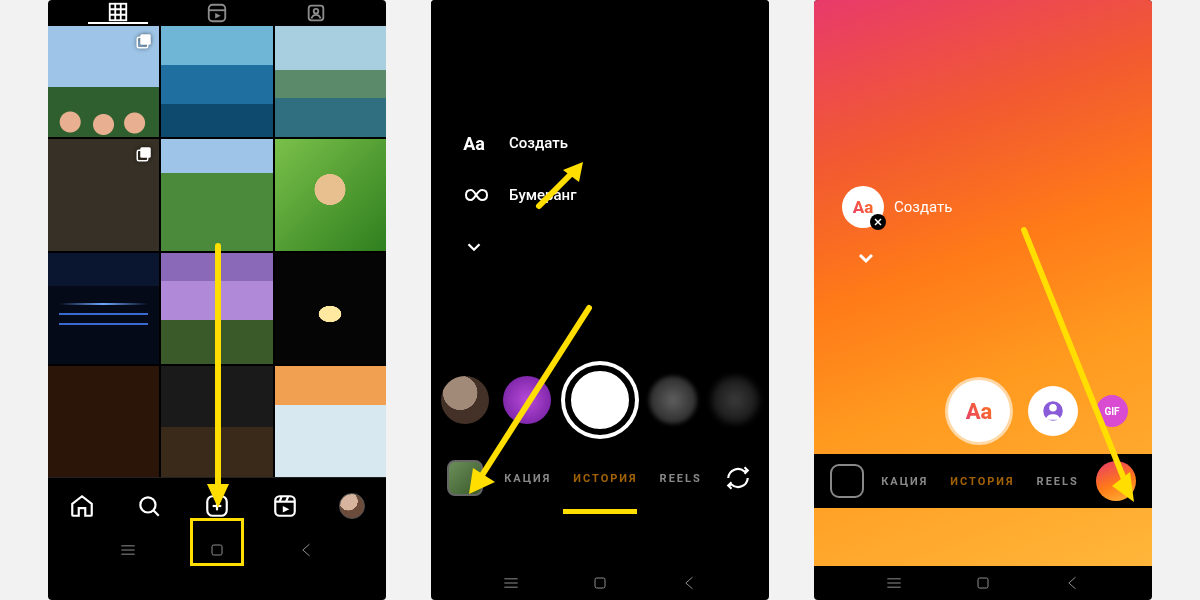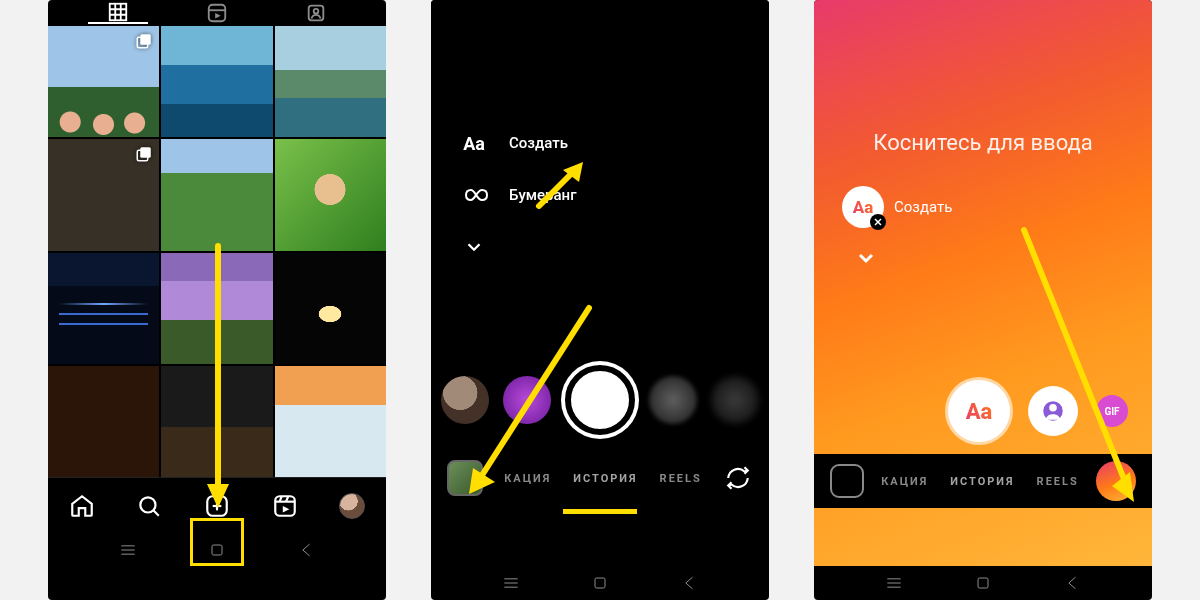--- a/index.html
+++ b/index.html
@@ -85,21 +85,21 @@
   .mode-label { color:#fff; font-size:15px; font-weight:500; }
 
   .filter-row { position:absolute; bottom:130px; left:0; right:0; height:72px; display:flex; align-items:center; justify-content:center; gap:14px; }
   .fcirc { width:48px; height:48px; border-radius:50%; }
   .shutter { width:70px; height:70px; border-radius:50%; background:#fff; border:6px solid #000; box-shadow:0 0 0 4px #fff; }
 
   .cam-bar { position:absolute; bottom:58px; left:0; right:0; height:60px; display:flex; align-items:center; justify-content:space-between; padding:0 16px; }
   .gallery-thumb { width:36px; height:36px; border-radius:8px; background:linear-gradient(135deg,#6b8e5a,#3a5a2a); border:2px solid #666; }
   .mode-tabs { display:flex; gap:22px; align-items:center;}
   .mtab { color:#888; font-size:11px; letter-spacing:2px; font-weight:700;text-align:center; }
-  .mtab.active { color:#a3a3a3; }
+  .mtab.active { color:#a16207; }
   .mode-underline { width:74px; height:5px; background:#ffde00; position:absolute; bottom:52px; left:132px; }
   .switch-cam { width:30px; height:30px; display:flex; align-items:center; justify-content:center; }
 
   
   .p3-body { flex:1; position:relative;
     background: linear-gradient(160deg, #e83a6b 0%, #f25a30 25%, #ff7a18 45%, #ff9a1f 65%, #ffb63a 100%);
   }
   .tap-hint { position:absolute; top:130px; left:0; right:0; text-align:center; color:rgba(255,255,255,.9); font-size:22px; font-weight:400;}
   .create-chip {
     position:absolute; top:186px; left:28px; display:flex; align-items:center; gap:10px;
@@ -354,21 +354,20 @@
         <rect x="6" y="6" width="12" height="12" rx="2"></rect>
       </svg>
     <svg width="20" height="20" viewBox="0 0 24 24">
         <polyline points="15 5 7 12 15 19"></polyline>
       </svg>
   </div>
 </div>
 
 <div class="phone">
   <div class="p3-body">
-    <div class="tap-hint">Коснитесь для ввода</div>
 
     <div class="create-chip">
       <div class="chip-circle">
         <span style="font-weight:800;font-size:17px;background:linear-gradient(50deg,#e83a6b,#ff7a18);-webkit-background-clip:text;color:transparent;">Aa</span>
         <div class="xb">
             <svg width="10" height="10" viewBox="0 0 10 10">
               <line x1="2" y1="2" x2="8" y2="8" stroke="#fff" stroke-width="1.5"></line>
               <line x1="8" y1="2" x2="2" y2="8" stroke="#fff" stroke-width="1.5"></line>
             </svg>
           </div>

